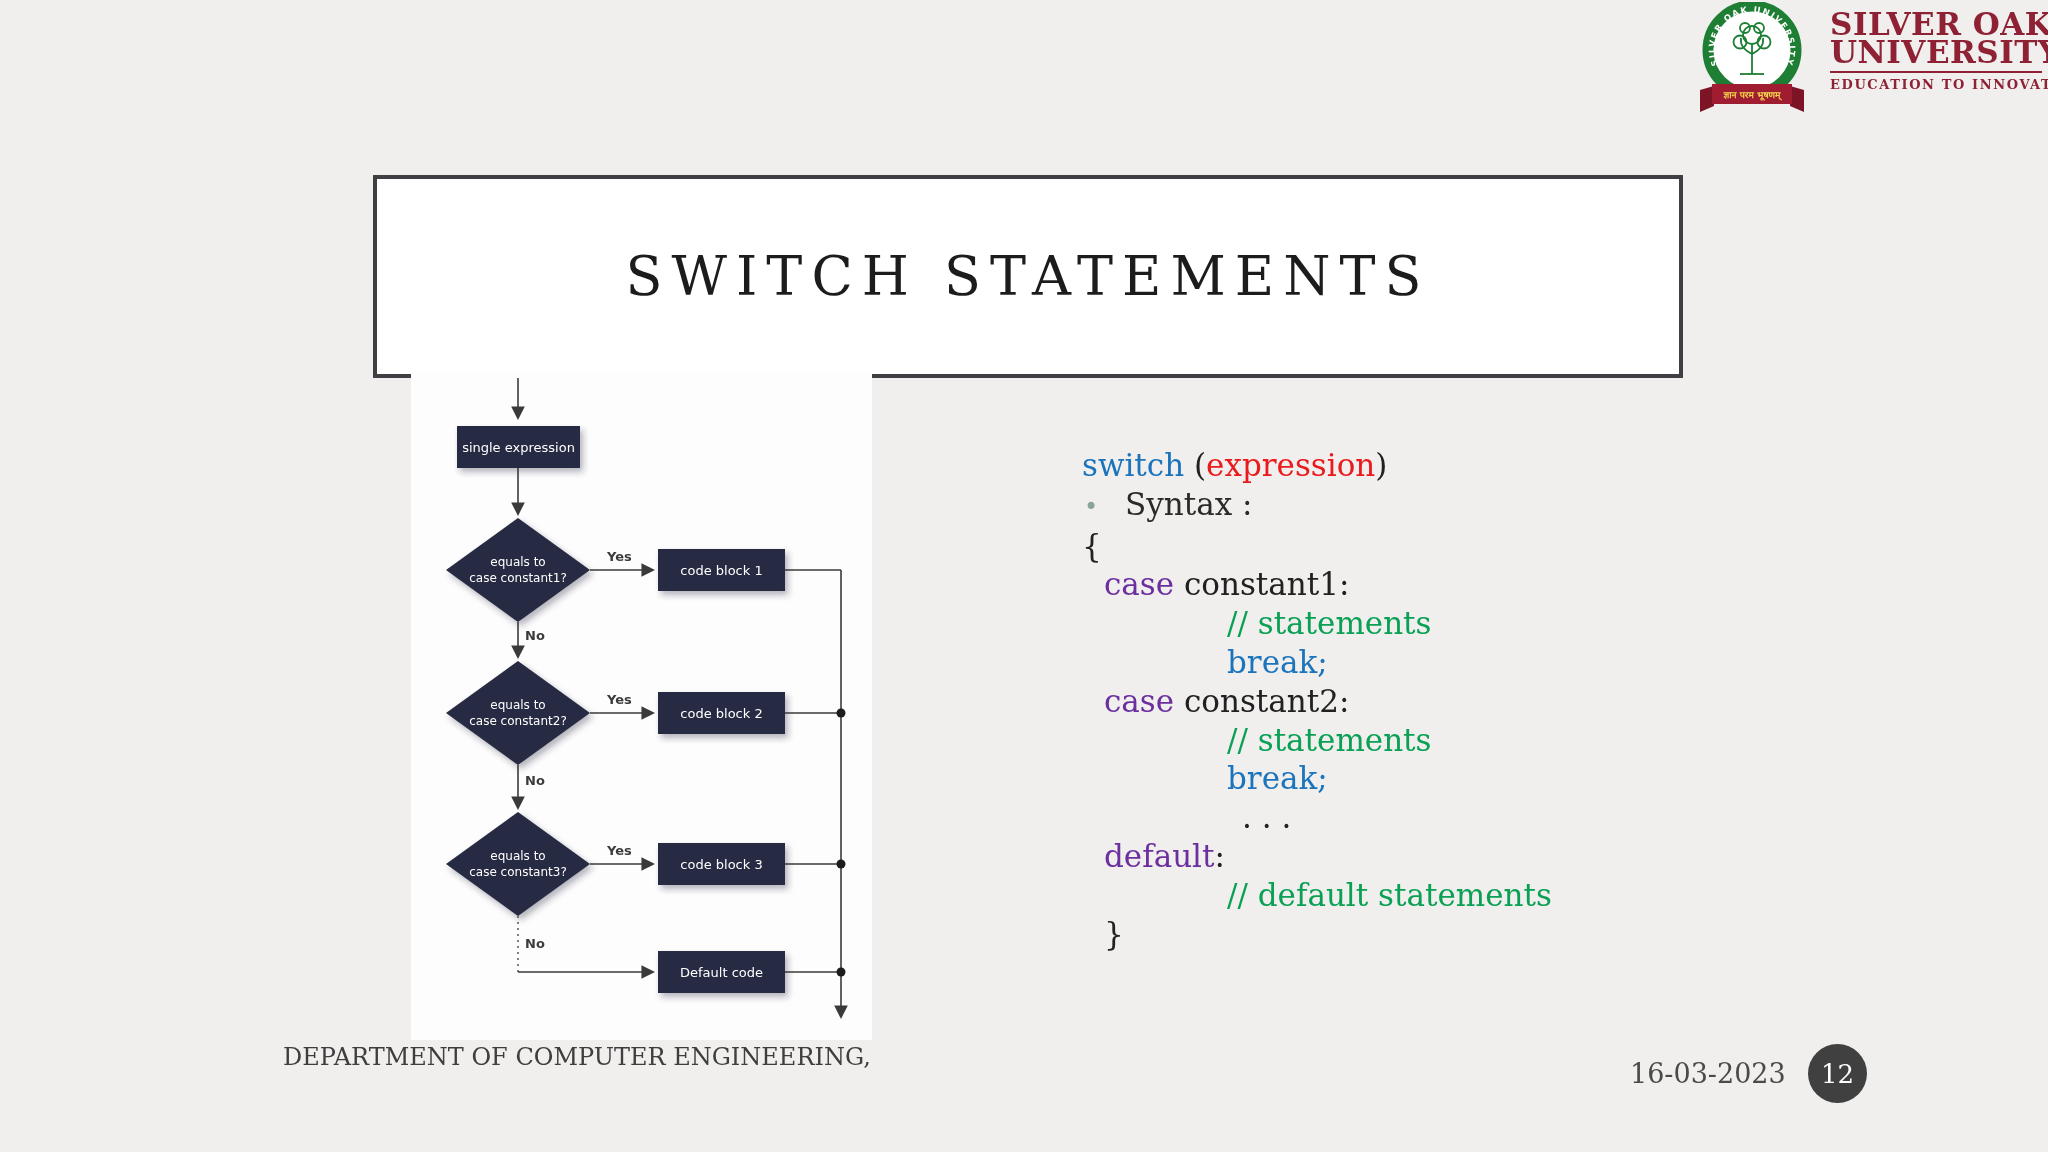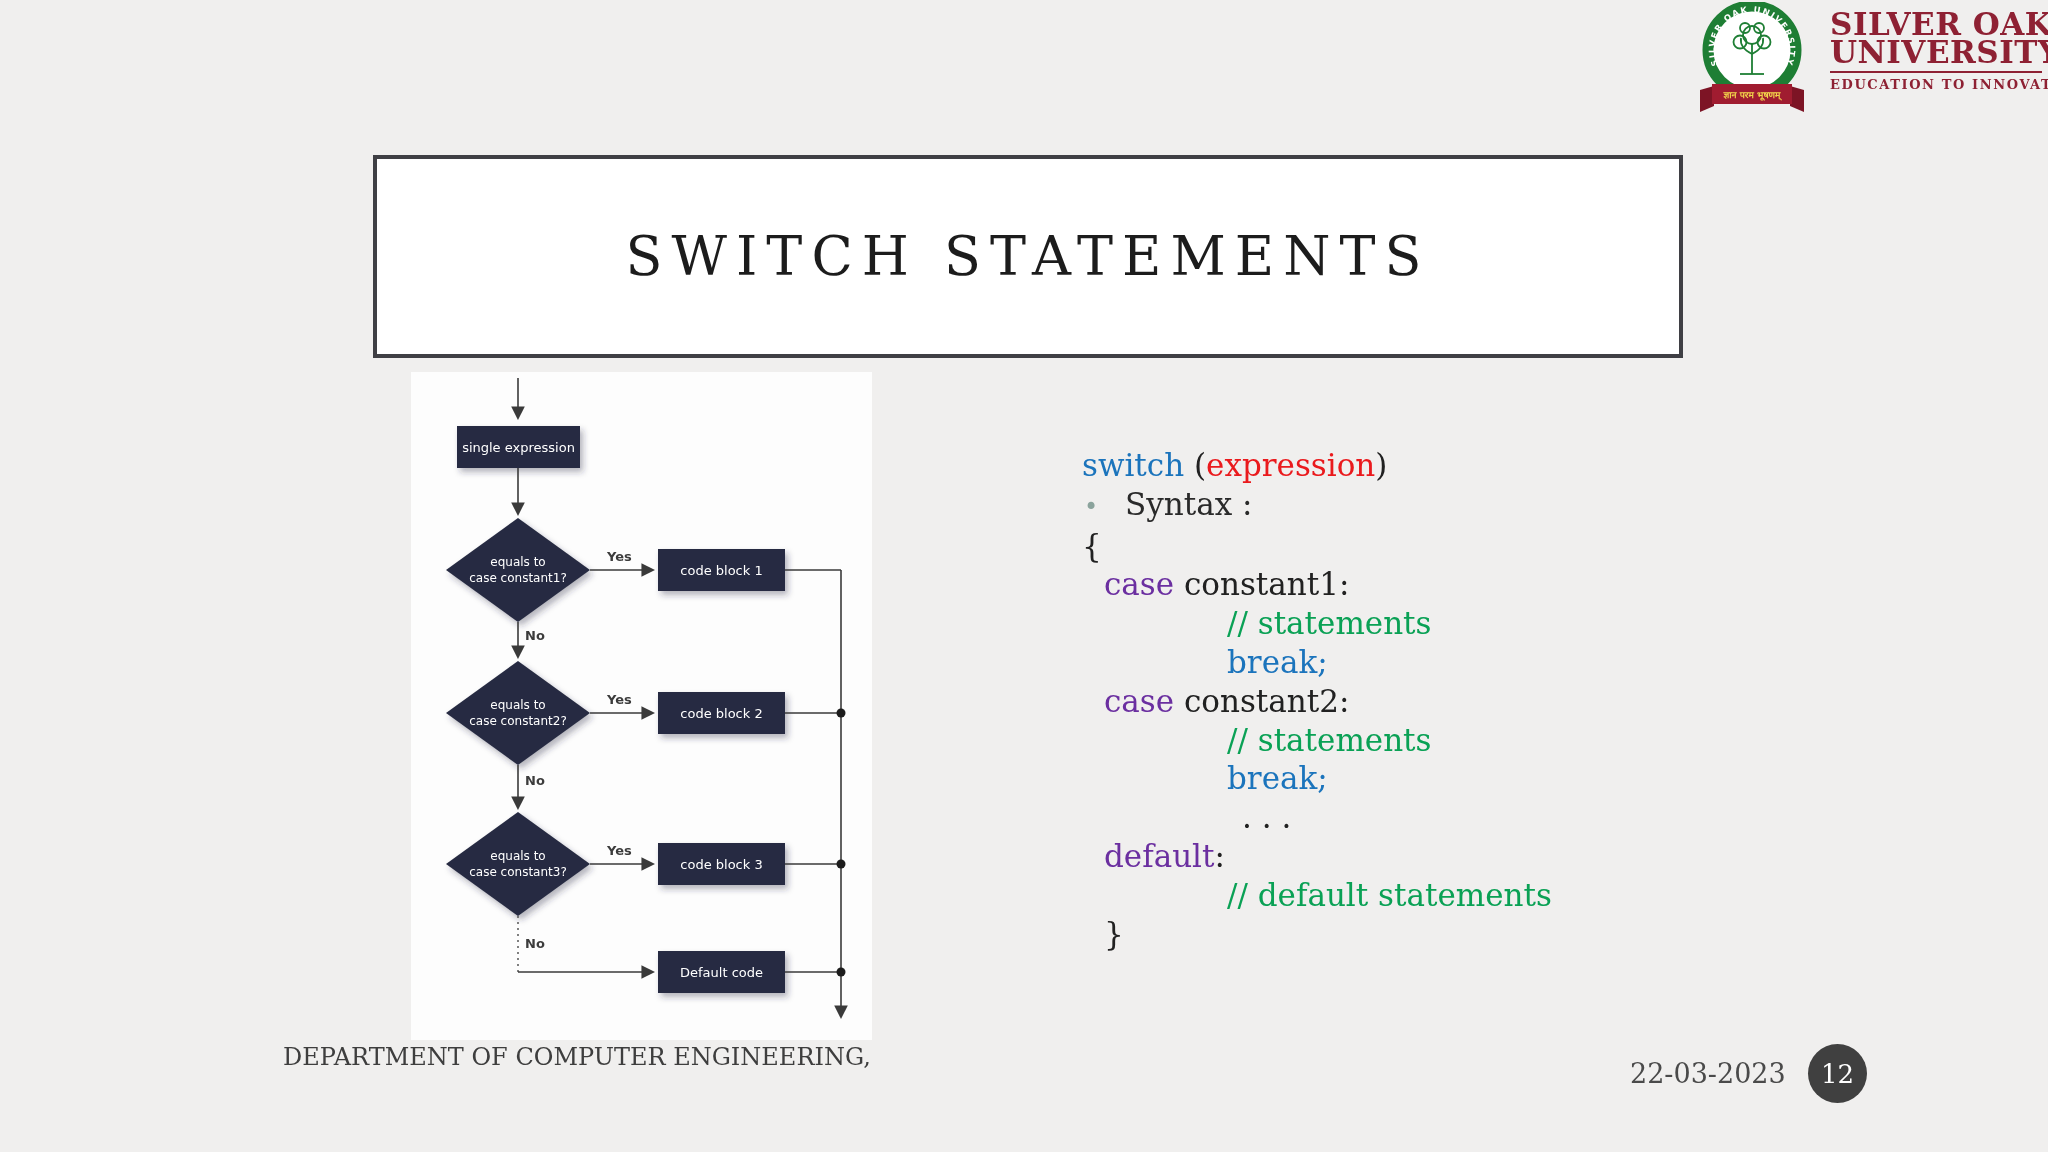--- a/index.html
+++ b/index.html
@@ -21,21 +21,21 @@
     letter-spacing: 0.5px; white-space: nowrap;
   }
   .logo-divider { width: 212px; height: 2px; background: #8e2133; margin: 5px 0 4px 0; }
   .logo-tagline {
     color: #8e2133; font-weight: bold; font-size: 13px; letter-spacing: 1.6px;
     white-space: nowrap;
   }
 
   
   .title-box {
-    position: absolute; left: 373px; top: 155px; width: 1310px; height: 203px;
+    position: absolute; left: 373px; top: 175px; width: 1310px; height: 203px;
     background: #ffffff; border: 4px solid #3f3f44;
     display: flex; align-items: center; justify-content: center;
   }
   .title-text {
     font-size: 54px; color: #1c1c1c; letter-spacing: 9px; white-space: nowrap;
   }
 
   
   .flowchart-figure {
     position: absolute; left: 411px; top: 372px; width: 461px; height: 668px;
@@ -215,18 +215,18 @@
     <div class="code-line ind2"><span class="c-blue">break;</span></div>
     <div class="code-line ind-dots"><span class="c-black">. . .</span></div>
     <div class="code-line ind1"><span class="c-purple">default</span><span class="c-black">:</span></div>
     <div class="code-line ind2"><span class="c-green">// default statements</span></div>
     <div class="code-line ind1"><span class="c-black">}</span></div>
   </div>
 
   <div class="footer-left">
     <div>DEPARTMENT OF COMPUTER ENGINEERING,</div>
   </div>
-  <div class="footer-date">22-03-2023</div>
+  <div class="footer-date">16-03-2023</div>
   <div class="page-badge">
     <span>12</span>
   </div>
 
 </div>
 
 </body></html>

